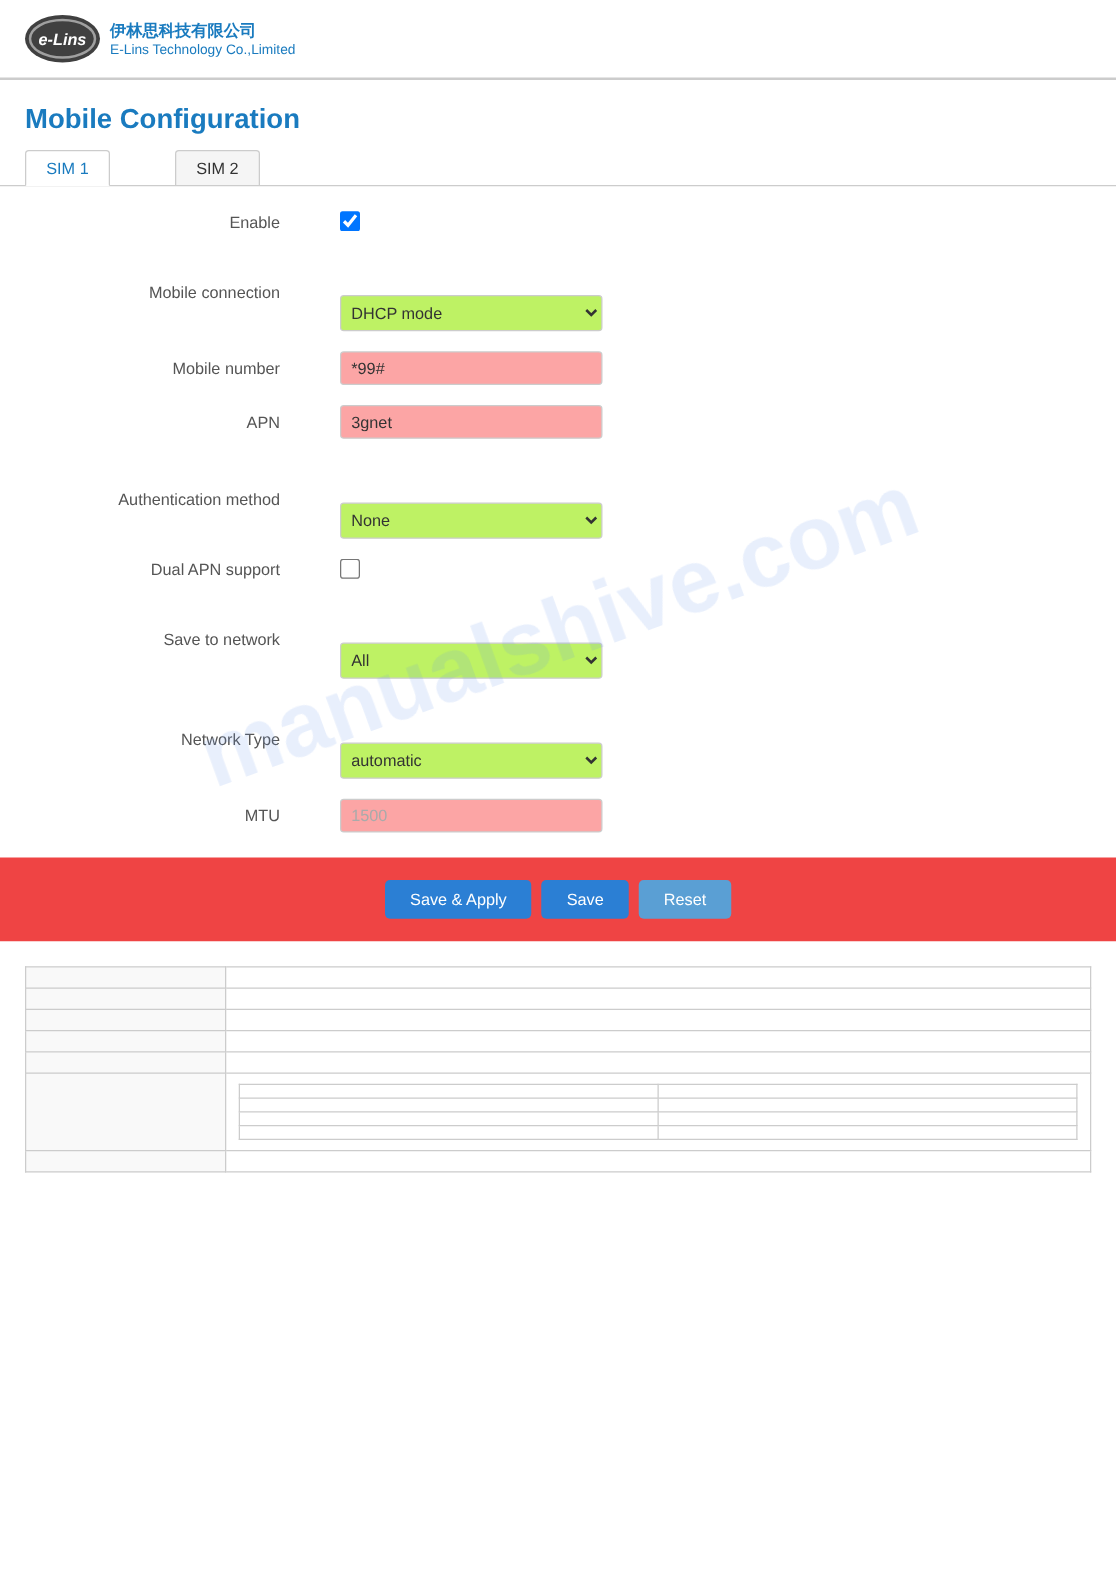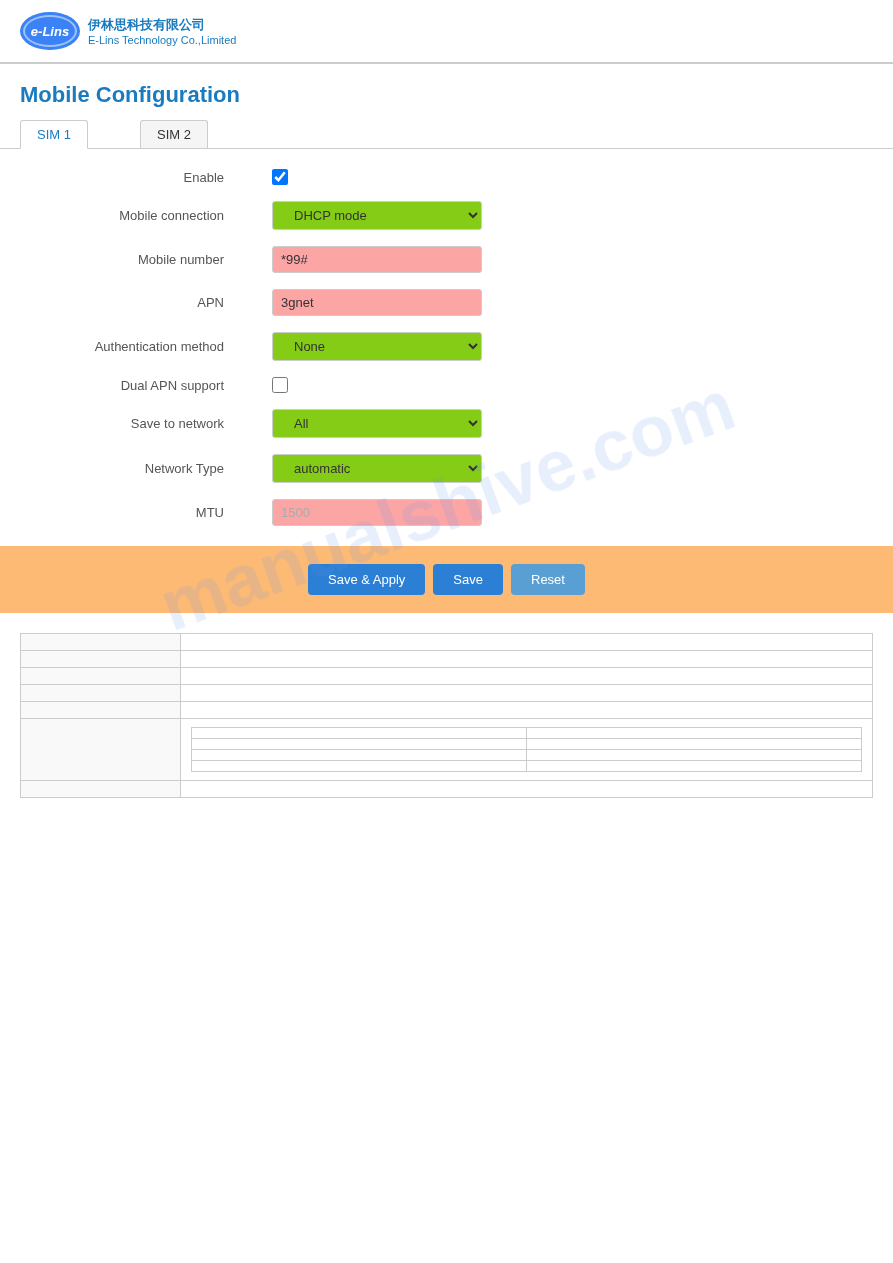--- a/index.html
+++ b/index.html
@@ -16,21 +16,21 @@
       display: flex;
       align-items: center;
       padding: 12px 20px;
       border-bottom: 2px solid #ccc;
     }
     .logo-container {
       display: flex;
       align-items: center;
     }
     .logo-oval {
-      background: #3b82f6;
+      background: #404040;
       border-radius: 50%;
       width: 60px;
       height: 38px;
       display: flex;
       align-items: center;
       justify-content: center;
       color: white;
       font-size: 14px;
       font-weight: bold;
       font-style: italic;
@@ -123,41 +123,42 @@
       border-radius: 3px;
       font-size: 13px;
       color: #333;
       background: #fca5a5;
     }
     input[type="text"]::placeholder {
       color: #aaa;
     }
     select {
       width: 100%;
-      padding: 5px 17px;
+      padding: 5px 4px;
       border: 1px solid #ccc;
       border-radius: 3px;
       font-size: 13px;
       color: #333;
-      background: #84cc16;
+      background: #bef264;
       appearance: auto;
+      margin-top: 35px;
     }
     .checkbox-wrapper {
       display: flex;
       align-items: center;
     }
     input[type="checkbox"] {
       width: 16px;
       height: 16px;
       cursor: pointer;
     }
 
     
     .action-bar {
-      background: #fdba74;
+      background: #ef4444;
       padding: 18px 20px;
       display: flex;
       justify-content: center;
       align-items: center;
       gap: 8px;
       margin-top: 20px;
     }
     .btn {
       padding: 8px 20px;
       border: none;

